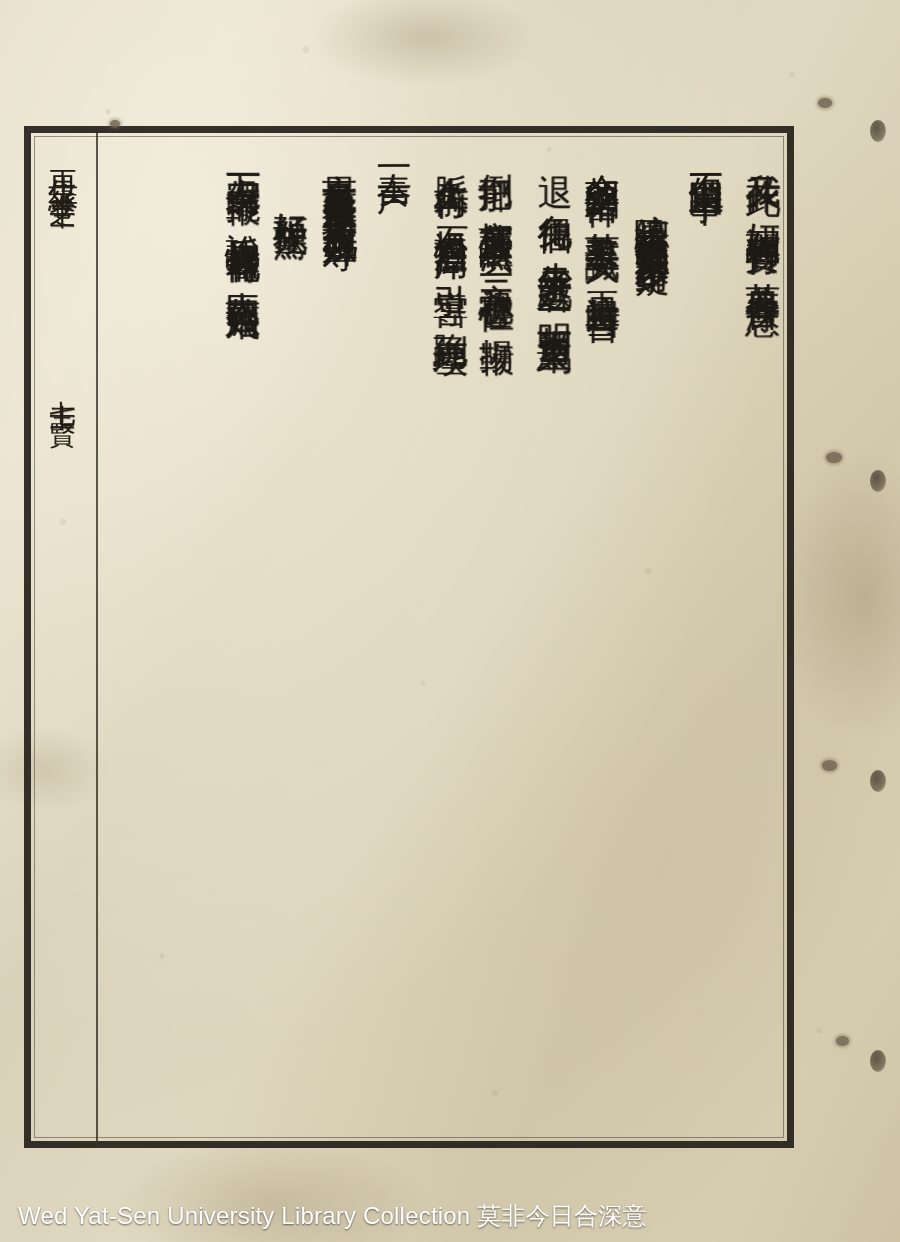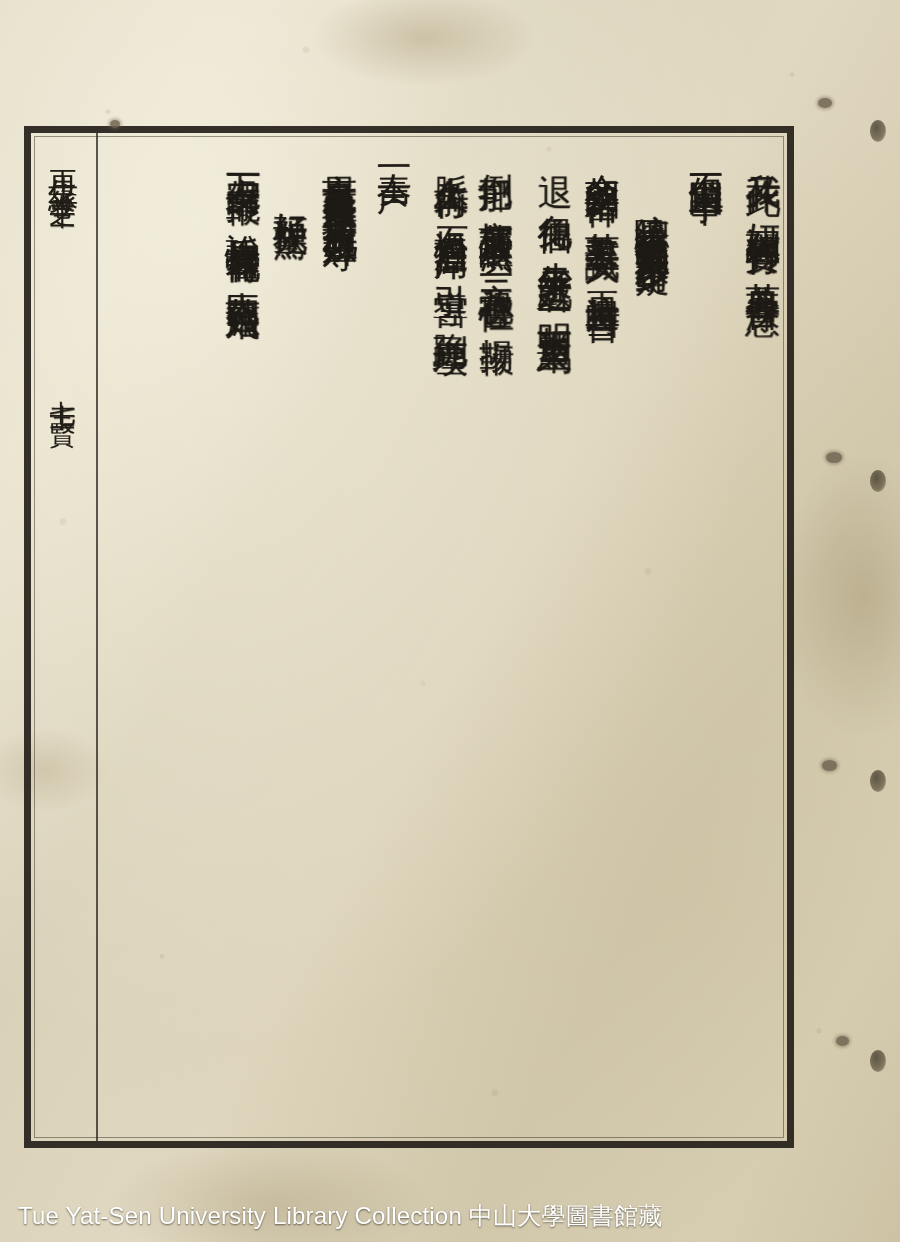--- a/index.html
+++ b/index.html
@@ -222,17 +222,17 @@
   <div class="worm" style="left:822px; top:760px; width:15px; height:11px;"></div>
   <div class="worm" style="left:836px; top:1036px;width:13px; height:10px;"></div>
   <div class="worm" style="left:110px; top:120px; width:10px; height:8px;"></div>
 
   <div class="bind-hole" style="top:120px;"></div>
   <div class="bind-hole" style="top:470px;"></div>
   <div class="bind-hole" style="top:770px;"></div>
   <div class="bind-hole" style="top:1050px;"></div>
 
   <div class="caption">
-    <span>Tue Yat-Sen University Library Collection</span>
-    <span class="cn">中山大學圖書館藏</span>
+    <span>Wed Yat-Sen University Library Collection</span>
+    <span class="cn">莫非今日合深意</span>
   </div>
 
 </div>
 
 </body></html>

